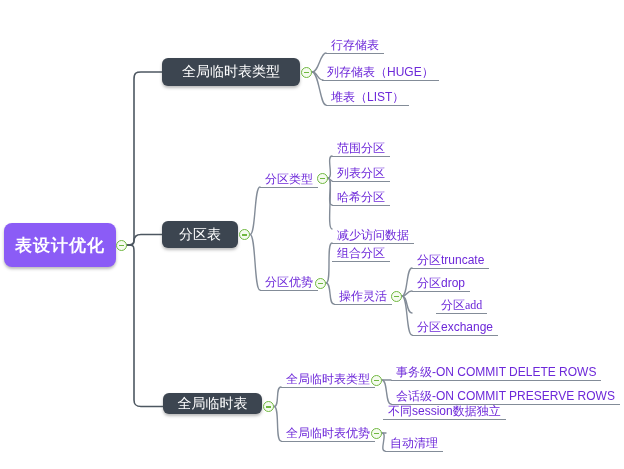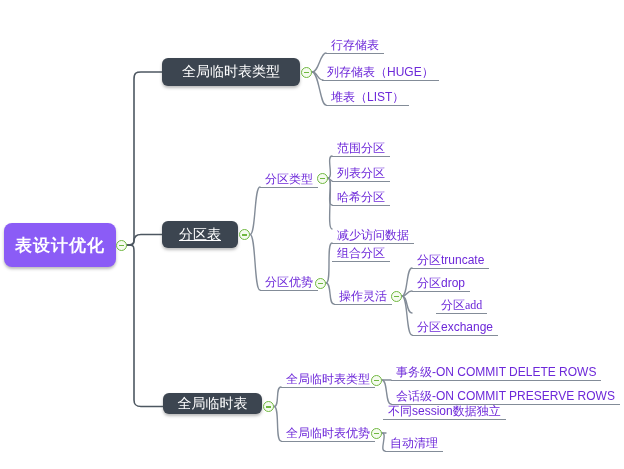--- a/index.html
+++ b/index.html
@@ -76,21 +76,21 @@
       <path class="edge" d="M 382 433 C 388 433 379 451 385 451"></path>
     </g>
   </svg>
 
   <div class="topic-root" style="left:4px;top:223px;width:112px;height:44px;">表设计优化</div>
   <div class="toggle" style="left:116px;top:239.5px;"></div>
 
   <div class="topic-main" style="left:162px;top:58px;width:138px;height:28px;">全局临时表类型</div>
   <div class="toggle" style="left:301px;top:66.5px;"></div>
 
-  <div class="topic-main" style="left:162px;top:221px;width:76px;height:27px;text-decoration:underline;">分区表</div>
+  <div class="topic-main" style="left:162px;top:221px;width:76px;height:27px;">分区表</div>
   <div class="toggle" style="left:239px;top:229px;"></div>
 
   <div class="topic-main" style="left:163px;top:393px;width:99px;height:21px;">全局临时表</div>
   <div class="toggle" style="left:263px;top:401px;"></div>
 
   <div class="topic-sub" style="left:326px;top:38px;">行存储表</div>
   <div class="topic-sub" style="left:322px;top:65px;">列存储表（HUGE）</div>
   <div class="topic-sub" style="left:326px;top:90px;">堆表（LIST）</div>
 
   <div class="topic-sub" style="left:260px;top:172px;">分区类型</div>

